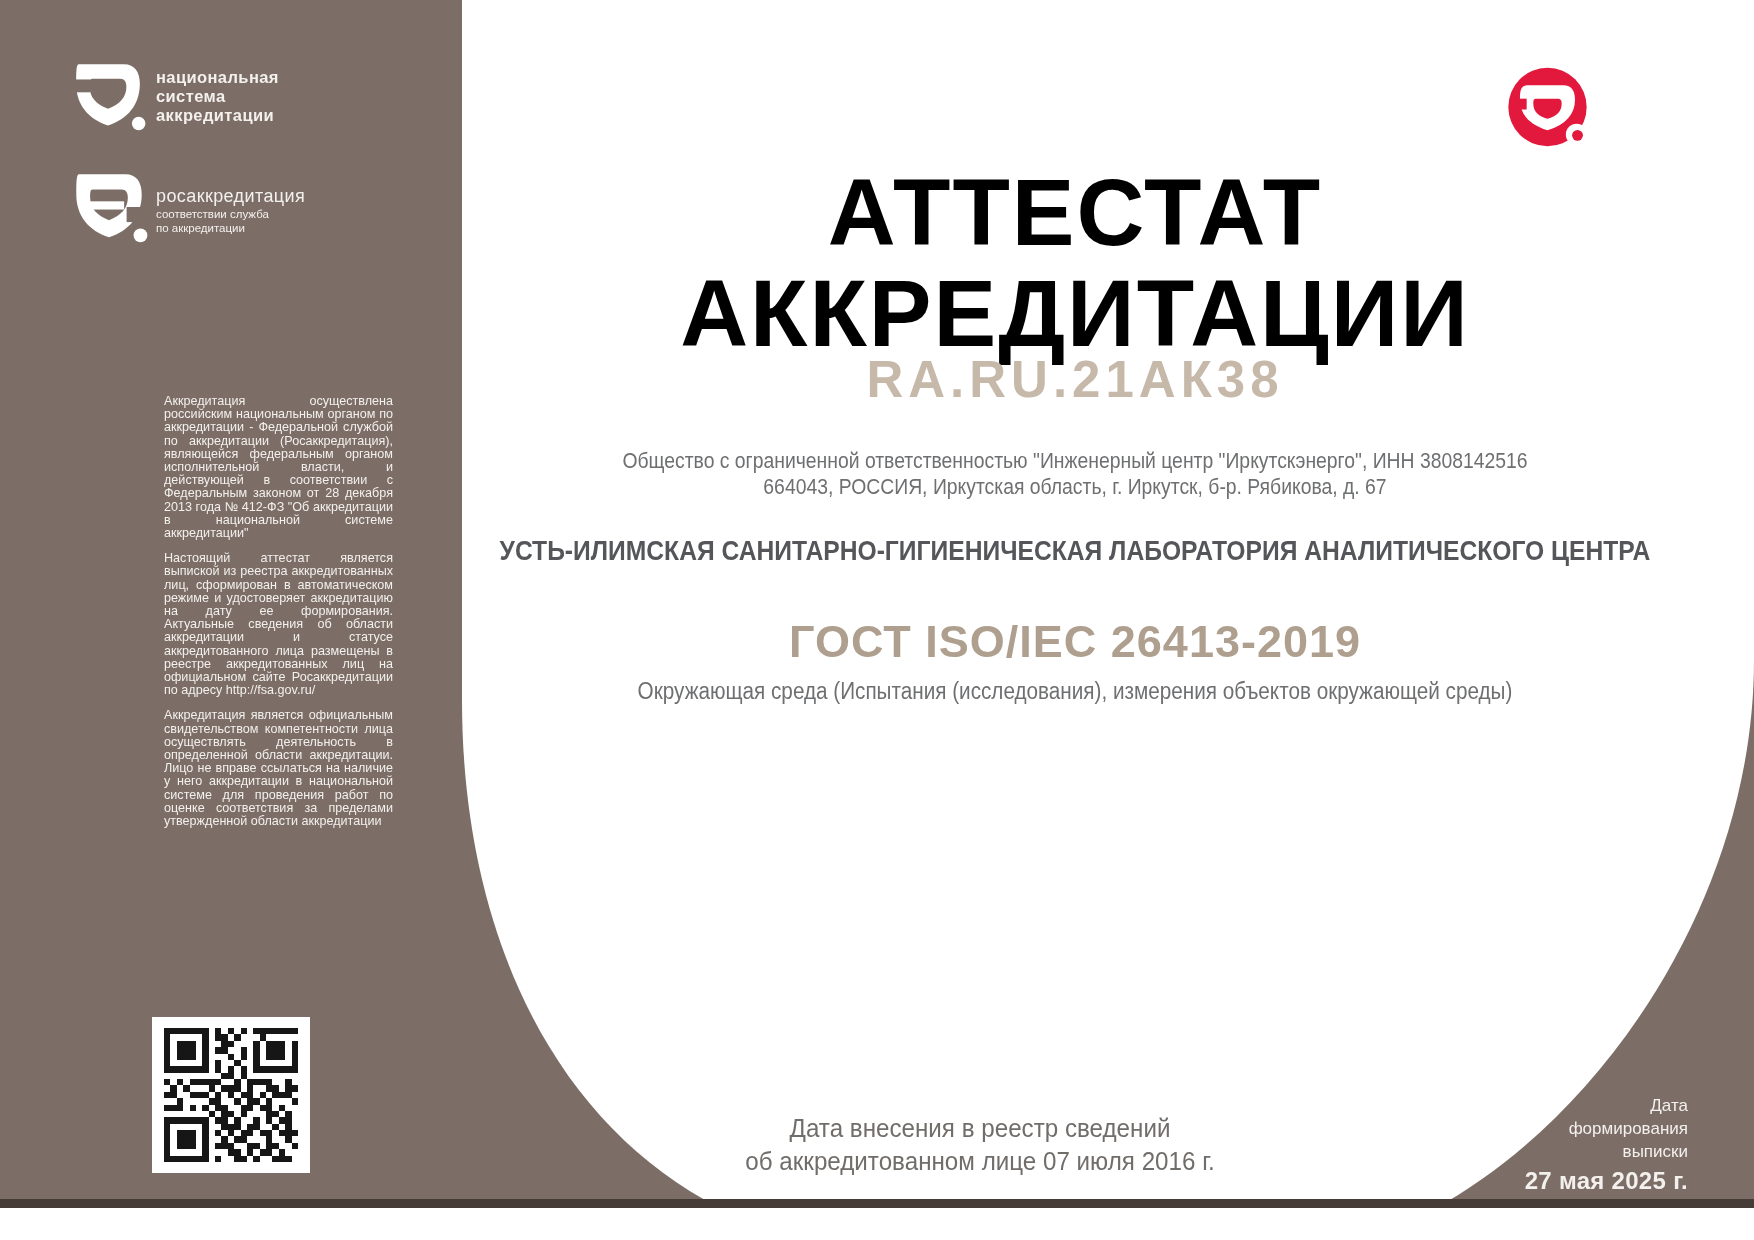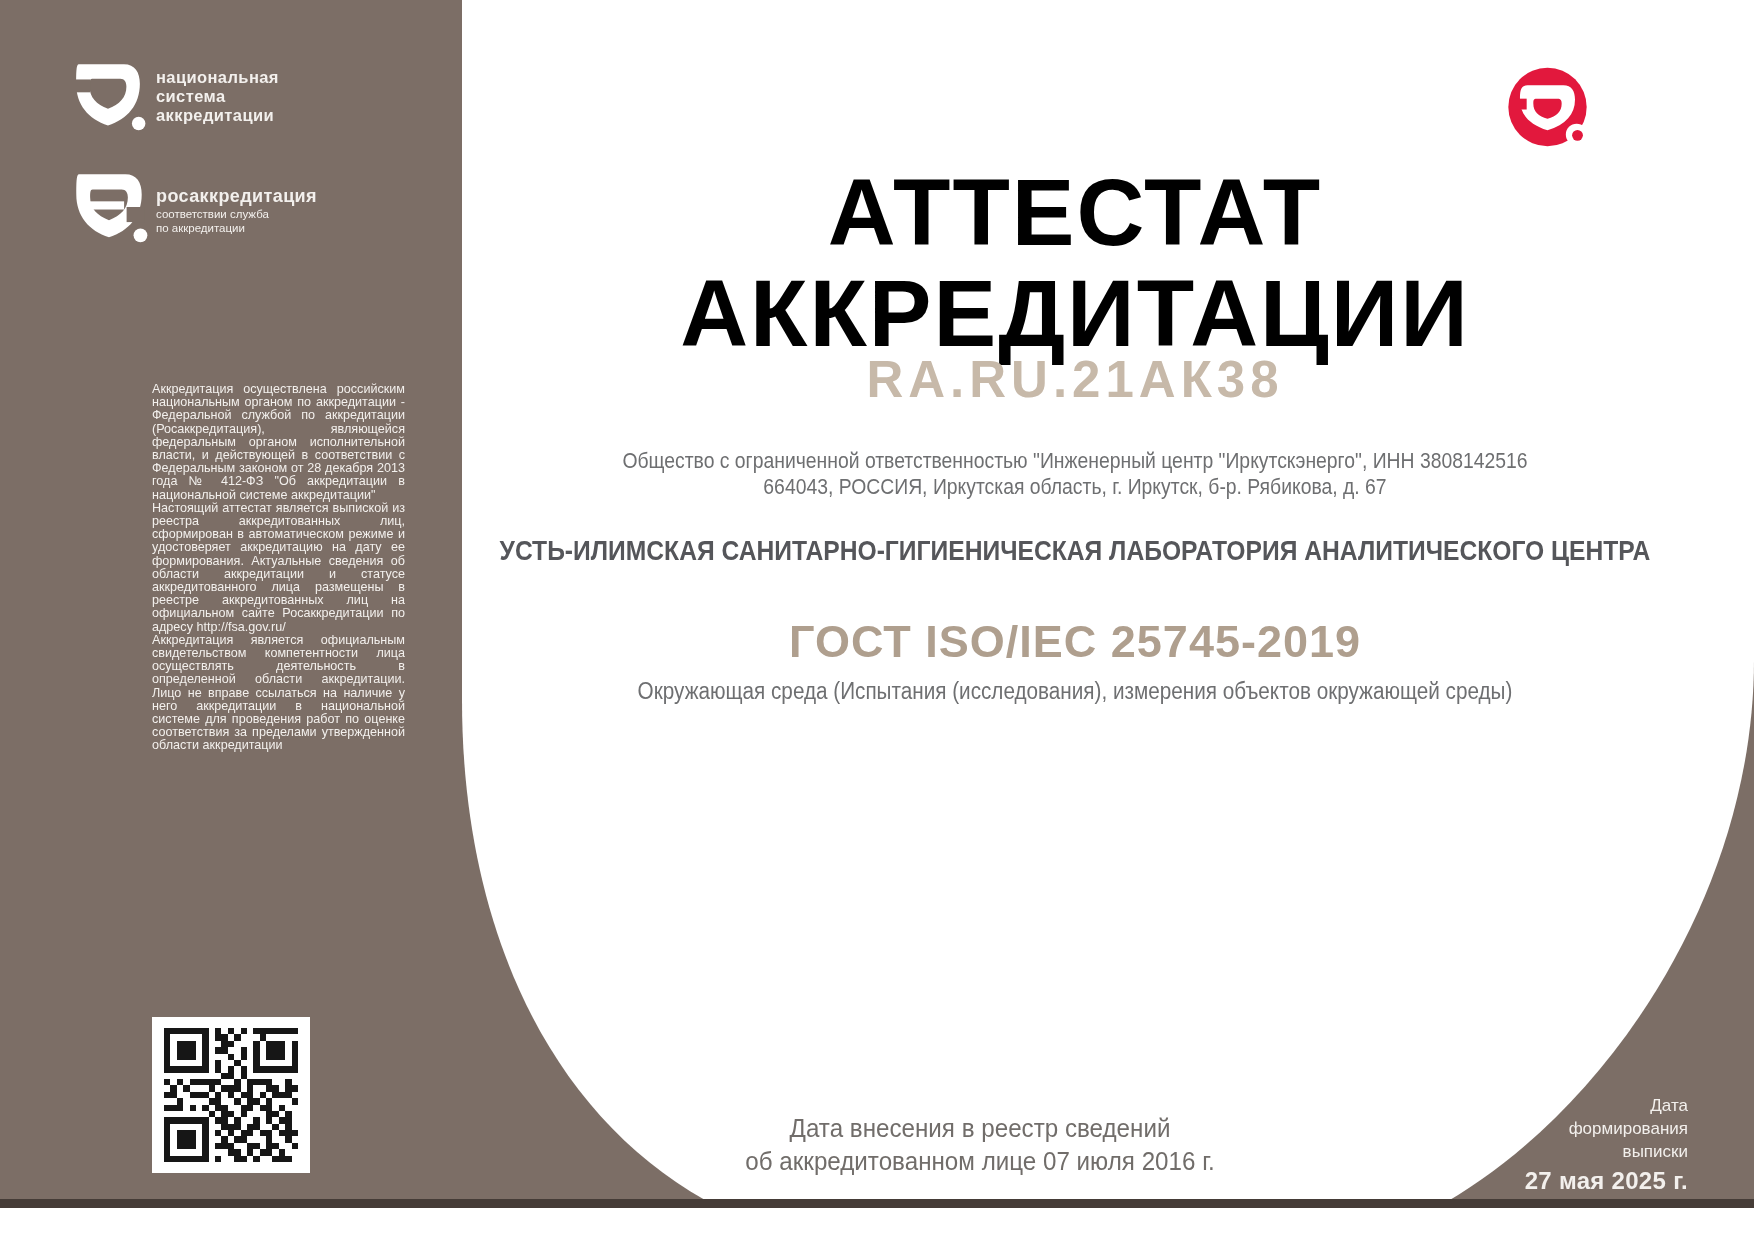--- a/index.html
+++ b/index.html
@@ -5,26 +5,26 @@
   * { margin:0; padding:0; box-sizing:border-box; }
   html,body { width:1754px; height:1240px; overflow:hidden; }
   body { font-family:"Liberation Sans","DejaVu Sans",sans-serif; }
   .page { position:relative; width:1754px; height:1208px; background:#7c6e66; overflow:hidden; }
   .shape-svg { position:absolute; left:0; top:0; }
 
   
   .brand { position:absolute; }
   .brand-text { color:#f3f0ed; }
   .nsa-lines div { font-size:16.5px; font-weight:600; line-height:19px; letter-spacing:.4px; }
-  .fsa-title { font-size:18px; font-weight:700; letter-spacing:.4px; }
+  .fsa-title { font-size:18px; font-weight:400; letter-spacing:.4px; }
   .fsa-sub div { font-size:11.5px; line-height:13px; margin-top:1px; }
 
   .legal { position:absolute; left:152px; top:383px; width:253px; color:#f3f0ed;
            font-size:12.6px; line-height:13.2px; text-align:justify; }
-  .legal p { margin:0; }
+  .legal p { margin:12px; }
 
   .qr-wrap { position:absolute; left:152px; top:1017px; width:158px; height:156px;
              background:#fff; display:flex; align-items:center; justify-content:center; }
   .qr-grid { width:134px; height:134px; display:grid;
              grid-template-columns:repeat(21,1fr); grid-template-rows:repeat(21,1fr); }
   .qr-grid .m { background:#161616; }
 
   
   .cert-col { position:absolute; left:400px; width:1350px; text-align:center; }
   .title { top:162px; color:#000000; font-weight:600; font-size:94px; line-height:101px; letter-spacing:2px; }
@@ -557,21 +557,21 @@
   <div class="cert-col number">RA.RU.21АК38</div>
 
   <div class="cert-col org">
     <div>Общество с ограниченной ответственностью "Инженерный центр "Иркутскэнерго", ИНН 3808142516</div>
     <div>664043, РОССИЯ, Иркутская область, г. Иркутск, б-р. Рябикова, д. 67</div>
   </div>
 
   <div class="cert-col lab">УСТЬ-ИЛИМСКАЯ САНИТАРНО-ГИГИЕНИЧЕСКАЯ ЛАБОРАТОРИЯ АНАЛИТИЧЕСКОГО ЦЕНТРА</div>
 
 
-  <div class="cert-col standard">ГОСТ ISO/IEC 25745-2019</div>
+  <div class="cert-col standard">ГОСТ ISO/IEC 26413-2019</div>
 
   <div class="cert-col scope">Окружающая среда (Испытания (исследования), измерения объектов окружающей среды)</div>
 
   <div class="registry">
     <div>Дата внесения в реестр сведений</div>
     <div>об аккредитованном лице 07 июля 2016 г.</div>
   </div>
 
   <div class="issue">
     <div class="issue-label">

